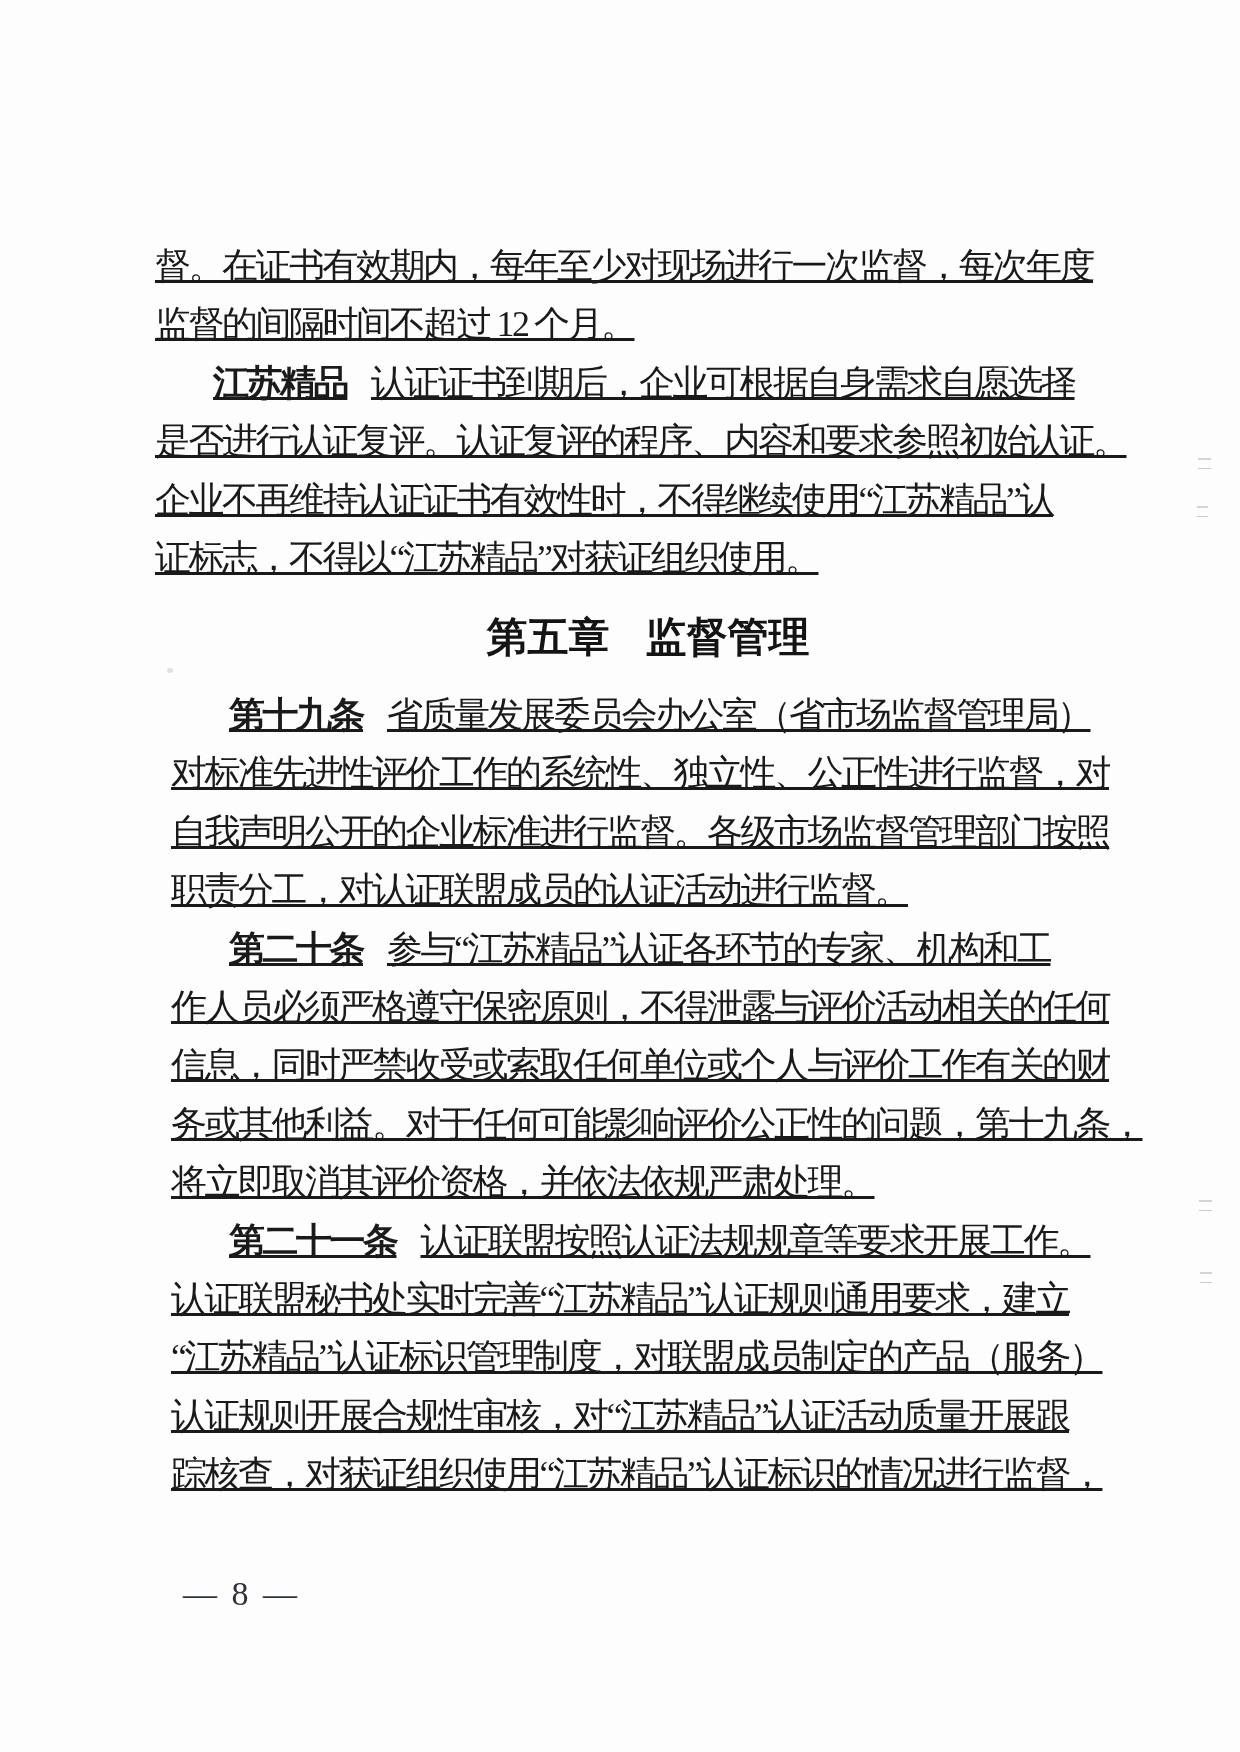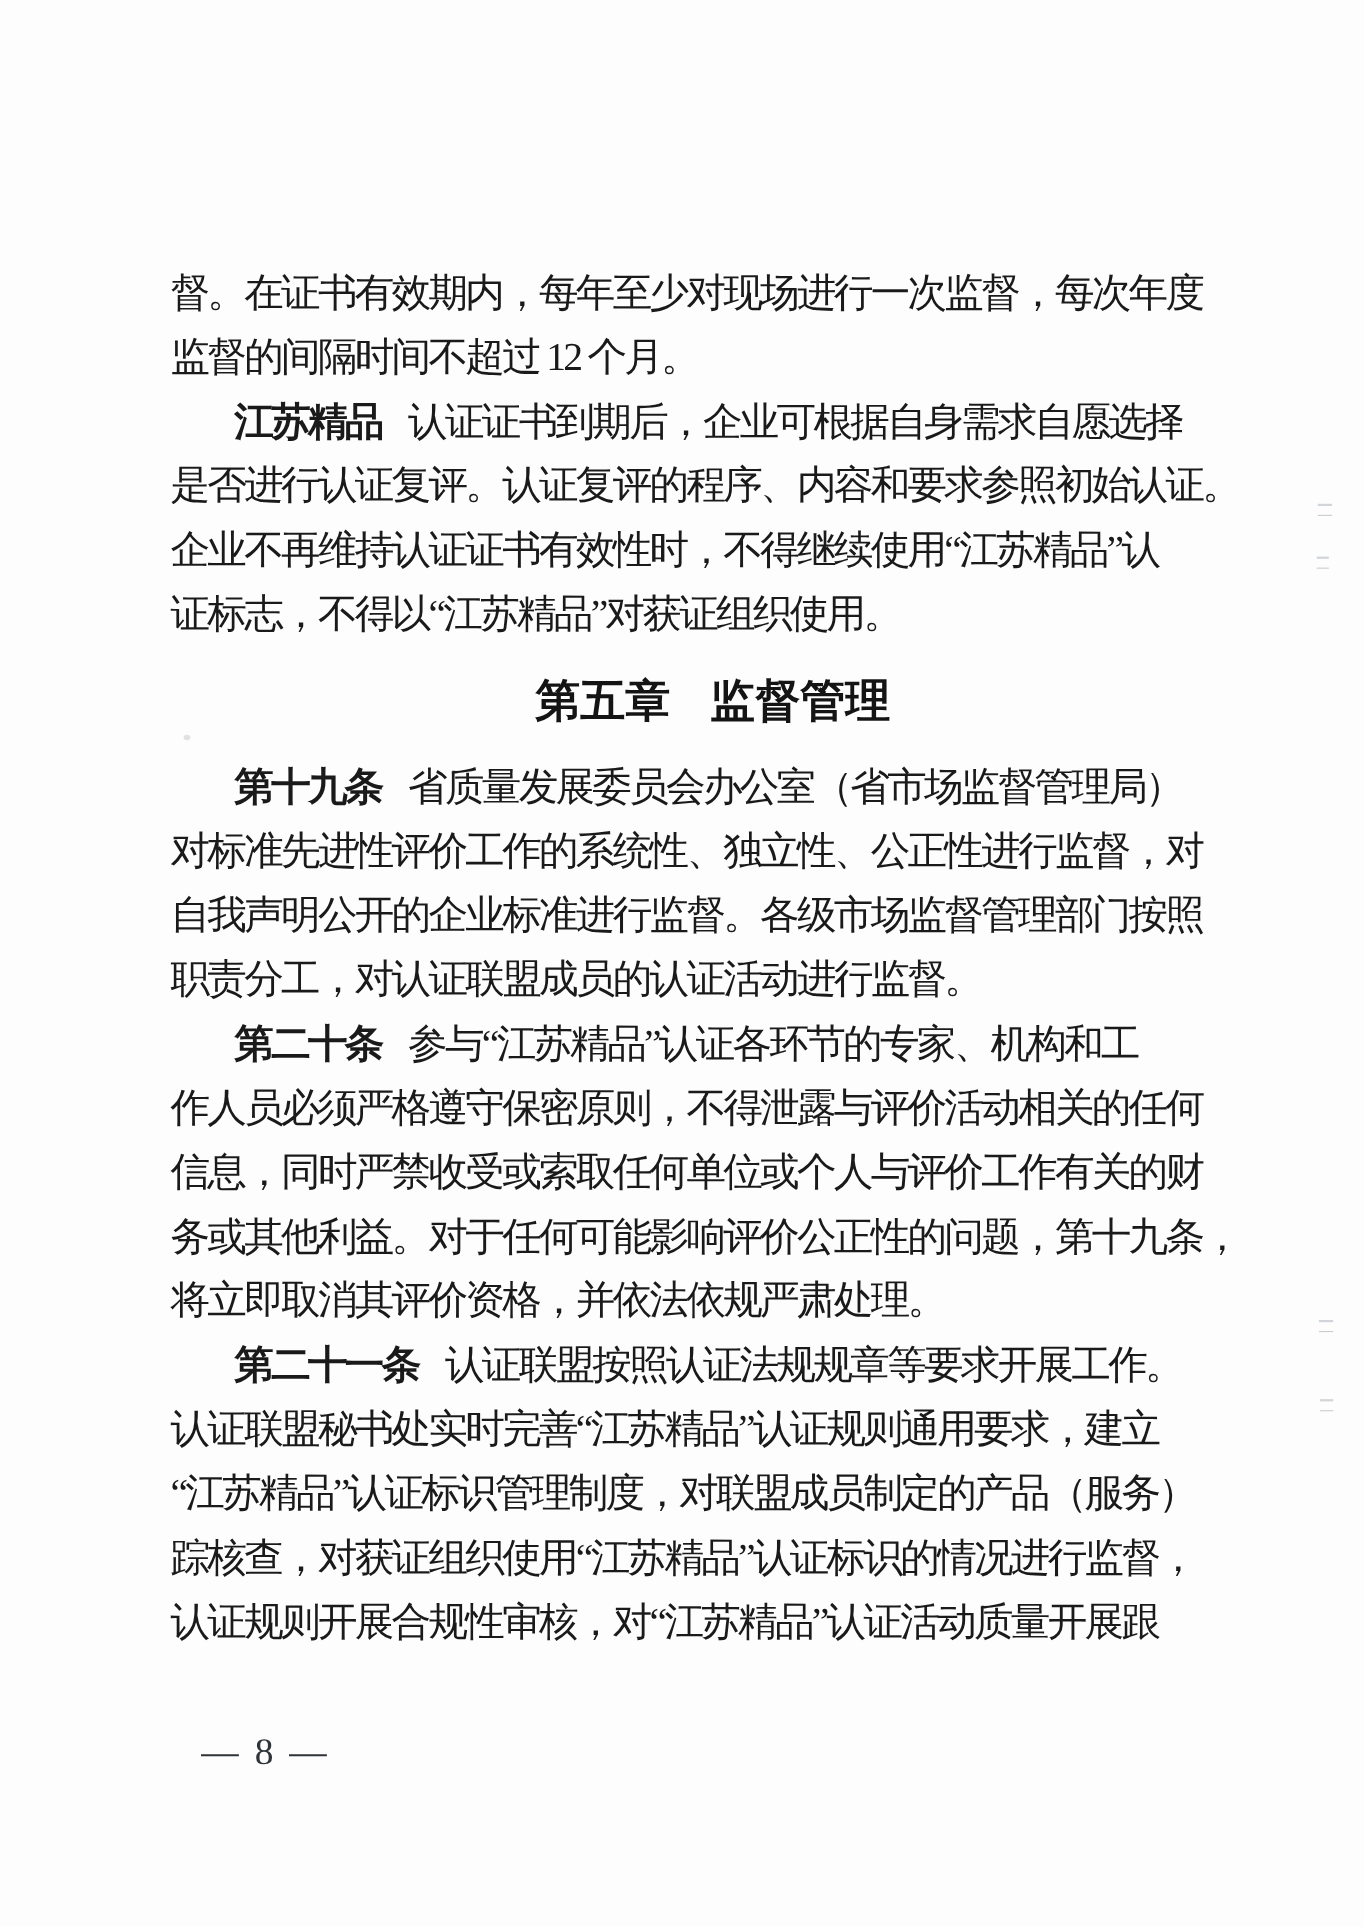--- a/index.html
+++ b/index.html
@@ -14,28 +14,29 @@
     background:#fdfdfd;
     color:#1a1a1a;
     overflow:hidden;
   }
   .block {
     position:absolute;
     left:155px;
     width:990px;
   }
   .block1 { top:237px; }
-  .block2 { top:686px; }
+  .block2 { top:686px;margin-left:16px; }
   .line {
     height:58.4px;
     line-height:58.4px;
     font-size:36px;
     letter-spacing:-2.5px;
     white-space:nowrap;
     color:#1a1a1a;
+    text-decoration:underline;
   }
   .line.indent { padding-left:58px; }
   .lead {
     font-weight:bold;
     margin-right:24px;
   }
   .chapter {
     position:absolute;
     top:606px; left:0;
     width:100%;
@@ -101,22 +102,22 @@
       <div class="line"><span>自我声明公开的企业标准进行监督。各级市场监督管理部门按照</span></div>
       <div class="line"><span>职责分工，对认证联盟成员的认证活动进行监督。</span></div>
       <div class="line indent"><span class="lead">第二十条</span><span>参与“江苏精品”认证各环节的专家、机构和工</span></div>
       <div class="line"><span>作人员必须严格遵守保密原则，不得泄露与评价活动相关的任何</span></div>
       <div class="line"><span>信息，同时严禁收受或索取任何单位或个人与评价工作有关的财</span></div>
       <div class="line"><span>务或其他利益。对于任何可能影响评价公正性的问题，第十九条，</span></div>
       <div class="line"><span>将立即取消其评价资格，并依法依规严肃处理。</span></div>
       <div class="line indent"><span class="lead">第二十一条</span><span>认证联盟按照认证法规规章等要求开展工作。</span></div>
       <div class="line"><span>认证联盟秘书处实时完善“江苏精品”认证规则通用要求，建立</span></div>
       <div class="line"><span>“江苏精品”认证标识管理制度，对联盟成员制定的产品（服务）</span></div>
+      <div class="line"><span>认证规则开展合规性审核，对“江苏精品”认证活动质量开展跟</span></div>
       <div class="line"><span>踪核查，对获证组织使用“江苏精品”认证标识的情况进行监督，</span></div>
-      <div class="line"><span>认证规则开展合规性审核，对“江苏精品”认证活动质量开展跟</span></div>
     </div>
 
   <div class="page-number">— 8 —</div>
 
   <div class="artifact a1"></div>
   <div class="artifact a2"></div>
   <div class="artifact a3"></div>
   <div class="artifact a4"></div>
   <div class="dot-artifact"></div>
 

